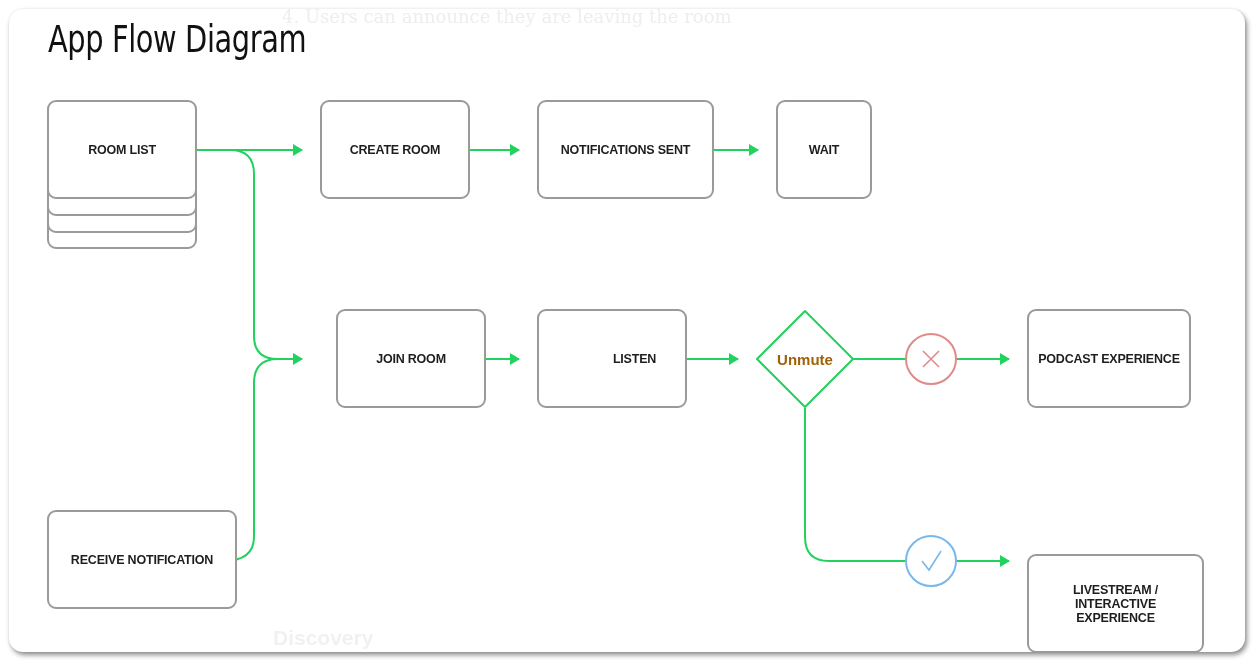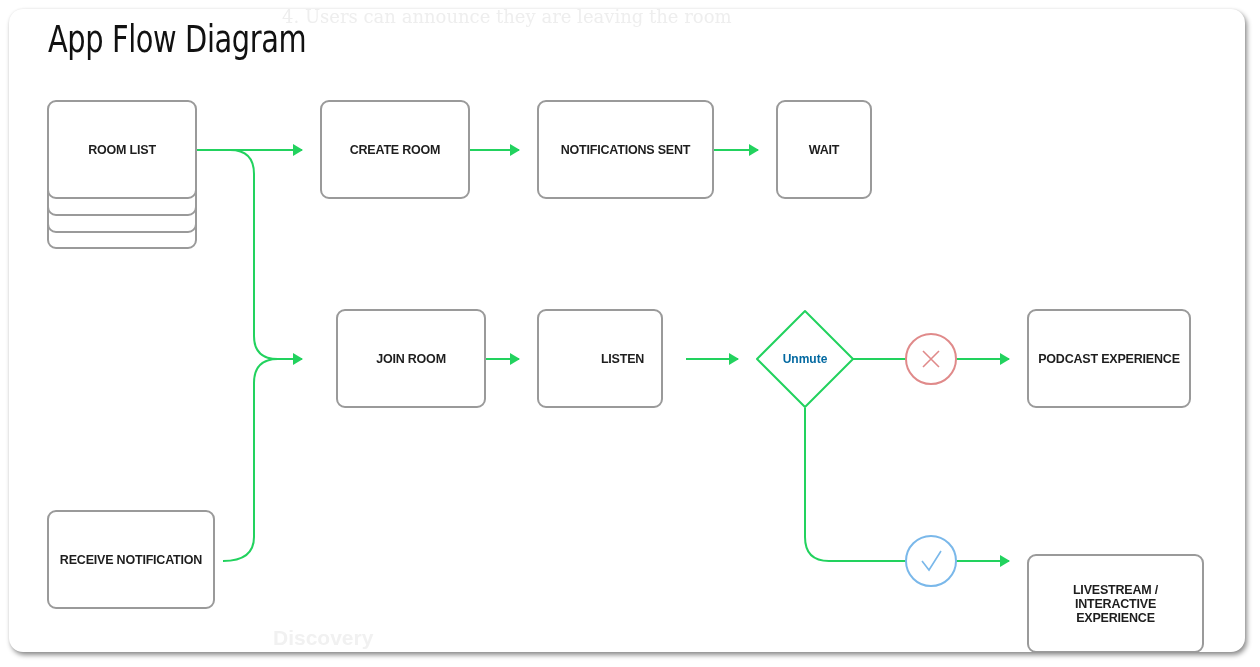--- a/index.html
+++ b/index.html
@@ -31,22 +31,22 @@
       background: #fff; display: flex; align-items: center; justify-content: center; text-align: center;
     }
     .node span {
       font-family: "Liberation Sans", sans-serif; font-size: 12.5px; font-weight: bold; color: #1e1e1e;
       line-height: 14px; letter-spacing: -0.2px;
     }
     .stack {
       position: absolute; box-sizing: border-box; border: 2px solid #9a9a9a; border-radius: 9px; background: #fff;
     }
     .decision-label {
-      position: absolute; font-family: "Liberation Sans", sans-serif; font-size: 12px; font-weight: bold;
-      color: #0369a1; white-space: nowrap; transform: translate(-50%, -50%);
+      position: absolute; font-family: "Liberation Sans", sans-serif; font-size: 15px; font-weight: bold;
+      color: #a16207; white-space: nowrap; transform: translate(-50%, -50%);
     }
   </style>
 </head>
 <body>
 
 <div class="card"></div>
 <div class="ghost-top">4. Users can announce they are leaving the room</div>
 <div class="ghost-bottom">Discovery</div>
 <div class="title">App Flow Diagram</div>
 
@@ -93,31 +93,31 @@
 <div class="node" style="left:537px; top:100px; width:177px; height:99px;">
   <span>NOTIFICATIONS SENT</span>
 </div>
 <div class="node" style="left:776px; top:100px; width:96px; height:99px;">
   <span>WAIT</span>
 </div>
 
 <div class="node" style="left:336px; top:309px; width:150px; height:99px;">
   <span>JOIN ROOM</span>
 </div>
-<div class="node" style="left:537px; top:309px; width:126px; height:99px;padding-left:45px;">
+<div class="node" style="left:537px; top:309px; width:150px; height:99px;padding-left:45px;">
   <span>LISTEN</span>
 </div>
 
 <div class="decision-label" style="left:805px; top:359px;">Unmute</div>
 
 <div class="node" style="left:1027px; top:309px; width:164px; height:99px;">
   <span>PODCAST EXPERIENCE</span>
 </div>
 
-<div class="node" style="left:47px; top:510px; width:168px; height:99px;">
+<div class="node" style="left:47px; top:510px; width:190px; height:99px;">
   <span>RECEIVE NOTIFICATION</span>
 </div>
 
 <div class="node" style="left:1027px; top:510px; width:177px; height:99px; flex-direction:column;margin-top:44px;">
   <span>LIVESTREAM /</span>
   <span>INTERACTIVE</span>
   <span>EXPERIENCE</span>
 </div>
 
 </body></html>

